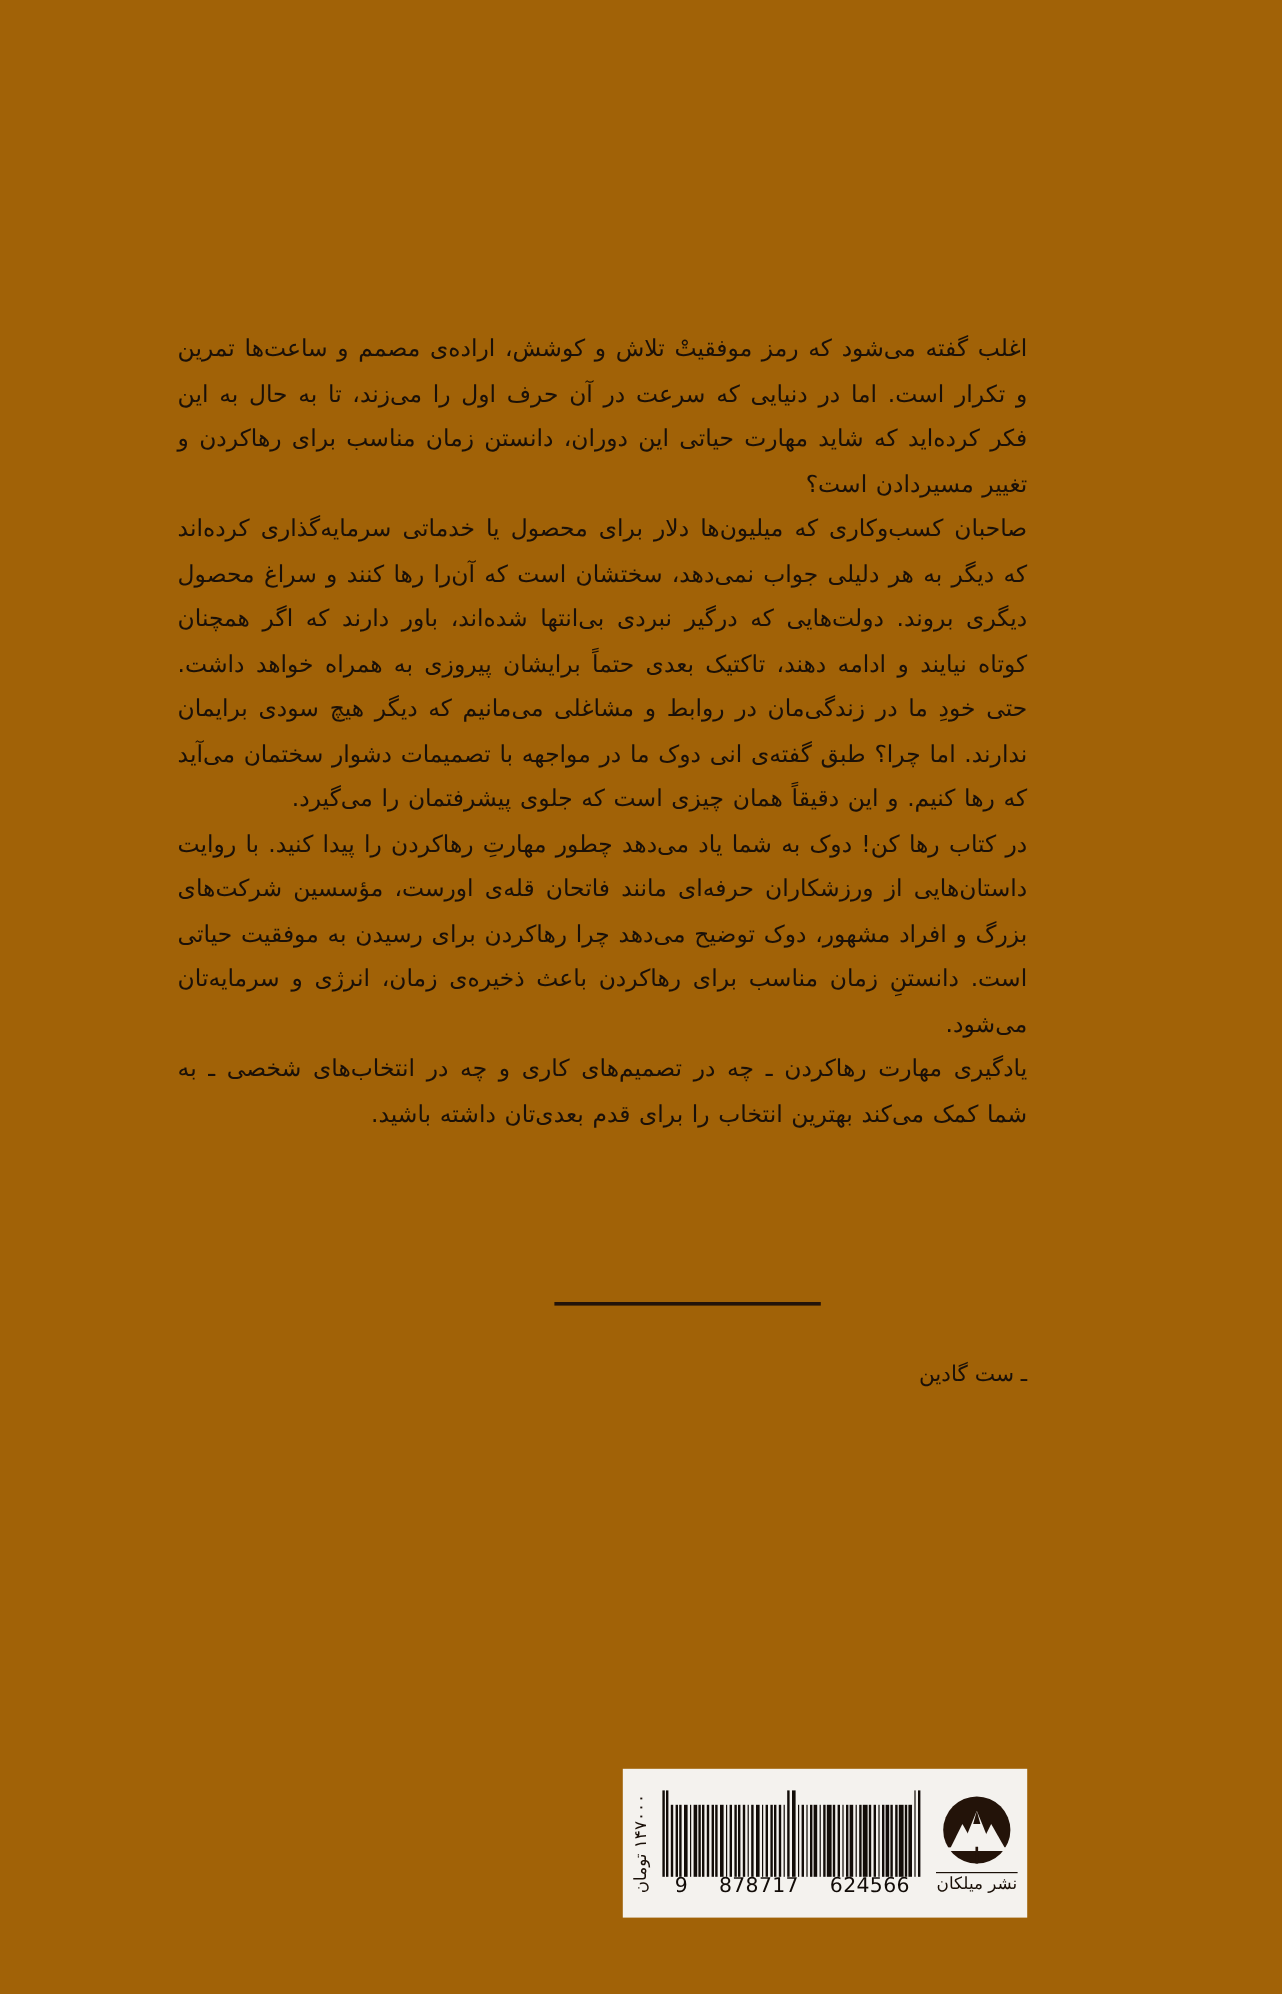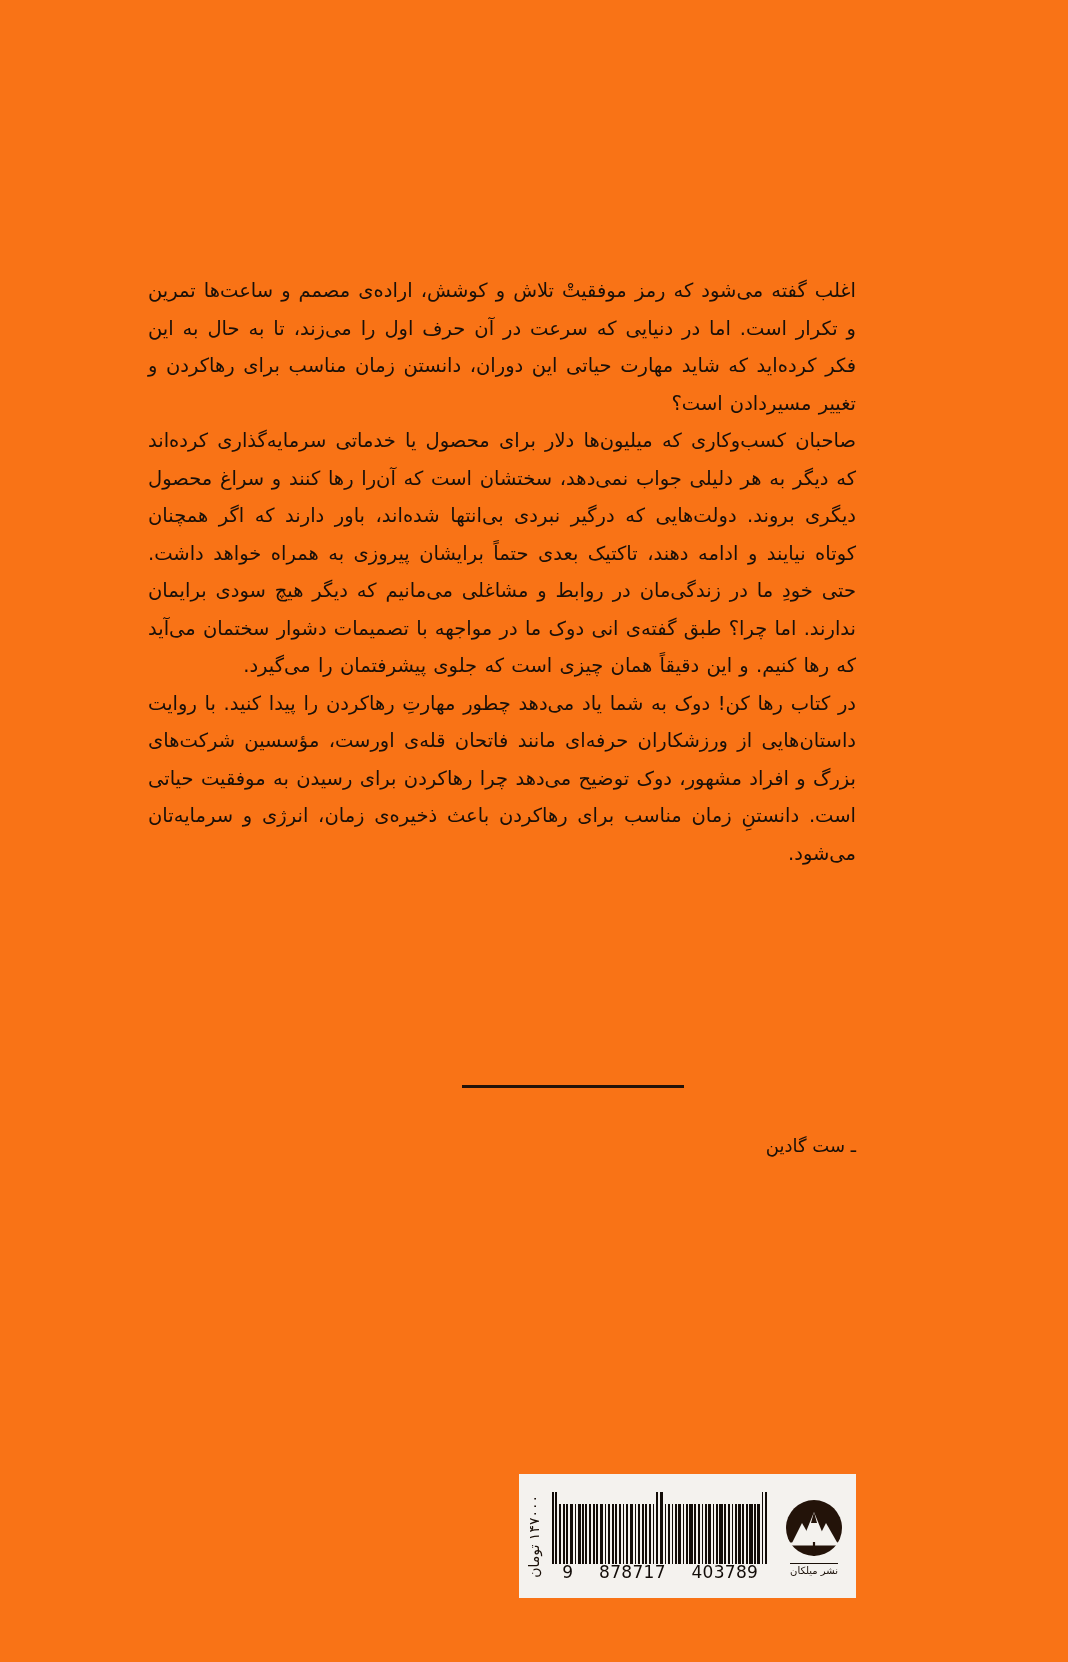--- a/index.html
+++ b/index.html
@@ -11,21 +11,21 @@
     height: 1662px;
     background: #f2703f;
     font-family: "DejaVu Sans", sans-serif;
     overflow: hidden;
     position: relative;
   }
 
   #cover {
     position: absolute;
     inset: 0;
-    background: #f97316;
+    background: #a16207;
   }
 
   
   #blurb {
     position: absolute;
     right: 212px;          
     left: 148px;           
     top: 272px;
     direction: rtl;
     text-align: justify;
@@ -104,21 +104,21 @@
     justify-content: center;
     padding-top: 2px;
   }
   #logo-mark {
     width: 62px;
     height: 62px;
     position: relative;
   }
   #logo-mark svg { display:block; }
   #publisher-name {
-    font-size: 10px;
+    font-size: 14px;
     color: #1a1008;
     direction: rtl;
     border-top: 1.4px solid #1a1008;
     padding-top: 1px;
     margin-top: 2px;
     white-space: nowrap;
     font-family: "DejaVu Sans", sans-serif;
   }
 
   
@@ -171,20 +171,21 @@
 </style>
 </head>
 <body>
 
 <div id="cover">
 
   <div id="blurb">
     <p>اغلب گفته می‌شود که رمز موفقیتْ تلاش و کوشش، اراده‌ی مصمم و ساعت‌ها تمرین و تکرار است. اما در دنیایی که سرعت در آن حرف اول را می‌زند، تا به حال به این فکر کرده‌اید که شاید مهارت حیاتی این دوران، دانستن زمان مناسب برای رهاکردن و تغییر مسیردادن است؟</p>
     <p>صاحبان کسب‌وکاری که میلیون‌ها دلار برای محصول یا خدماتی سرمایه‌گذاری کرده‌اند که دیگر به هر دلیلی جواب نمی‌دهد، سختشان است که آن‌را رها کنند و سراغ محصول دیگری بروند. دولت‌هایی که درگیر نبردی بی‌انتها شده‌اند، باور دارند که اگر همچنان کوتاه نیایند و ادامه دهند، تاکتیک بعدی حتماً برایشان پیروزی به همراه خواهد داشت. حتی خودِ ما در زندگی‌مان در روابط و مشاغلی می‌مانیم که دیگر هیچ سودی برایمان ندارند. اما چرا؟ طبق گفته‌ی انی دوک ما در مواجهه با تصمیمات دشوار سختمان می‌آید که رها کنیم. و این دقیقاً همان چیزی است که جلوی پیشرفتمان را می‌گیرد.</p>
     <p>در کتاب رها کن! دوک به شما یاد می‌دهد چطور مهارتِ رهاکردن را پیدا کنید. با روایت داستان‌هایی از ورزشکاران حرفه‌ای مانند فاتحان قله‌ی اورست، مؤسسین شرکت‌های بزرگ و افراد مشهور، دوک توضیح می‌دهد چرا رهاکردن برای رسیدن به موفقیت حیاتی است. دانستنِ زمان مناسب برای رهاکردن باعث ذخیره‌ی زمان، انرژی و سرمایه‌تان می‌شود.</p>
+    <p>یادگیری مهارت رهاکردن ـ چه در تصمیم‌های کاری و چه در انتخاب‌های شخصی ـ به شما کمک می‌کند بهترین انتخاب را برای قدم بعدی‌تان داشته باشید.</p>
   </div>
 
   <div id="divider-wrap">
     <div id="divider"></div>
   </div>
 
   <div id="quote-block">
     <p id="quote-attrib">ـ ست گادین</p>
   </div>
 
@@ -262,21 +263,21 @@
           <div class="b" style="width: 2px; height: 60px;"></div>
           <div class="b" style="width: 3.4px; height: 60px;"></div>
           <div class="b" style="width: 1.6px; height: 60px;"></div>
           <div class="b" style="width: 2.6px; height: 60px;"></div>
           <div class="b" style="width: 1.6px; height: 72px;"></div>
           <div class="b" style="width: 1.8px; height: 72px;"></div>
         </div>
       <div id="barcode-digits">
         <span>9</span>
         <span>878717</span>
-        <span>403789</span>
+        <span>624566</span>
       </div>
     </div>
 
     <div id="price-col">
       <div id="price-text">۱۴۷۰۰۰ تومان</div>
     </div>
 
   </div>
 
 </div>

